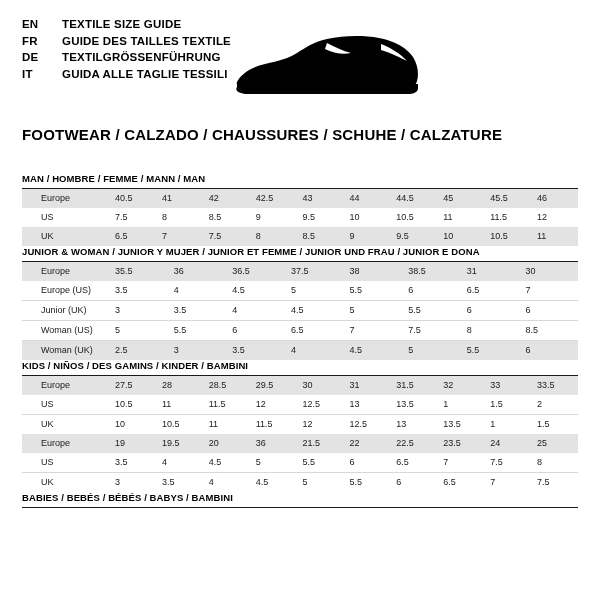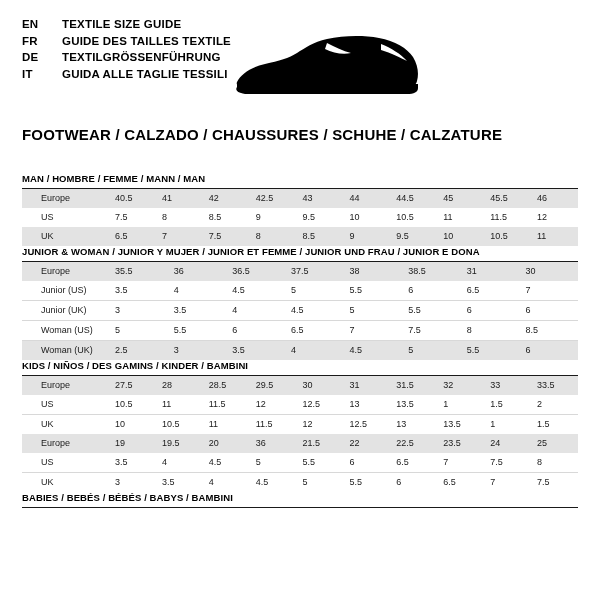--- a/index.html
+++ b/index.html
@@ -189,21 +189,21 @@
           <td>35.5</td>
           <td>36</td>
           <td>36.5</td>
           <td>37.5</td>
           <td>38</td>
           <td>38.5</td>
           <td>31</td>
           <td>30</td>
         </tr>
         <tr class="sep">
-          <td class="label">Junior (US)</td>
+          <td class="label">Europe (US)</td>
           <td>3.5</td>
           <td>4</td>
           <td>4.5</td>
           <td>5</td>
           <td>5.5</td>
           <td>6</td>
           <td>6.5</td>
           <td>7</td>
         </tr>
         <tr class="sep">

